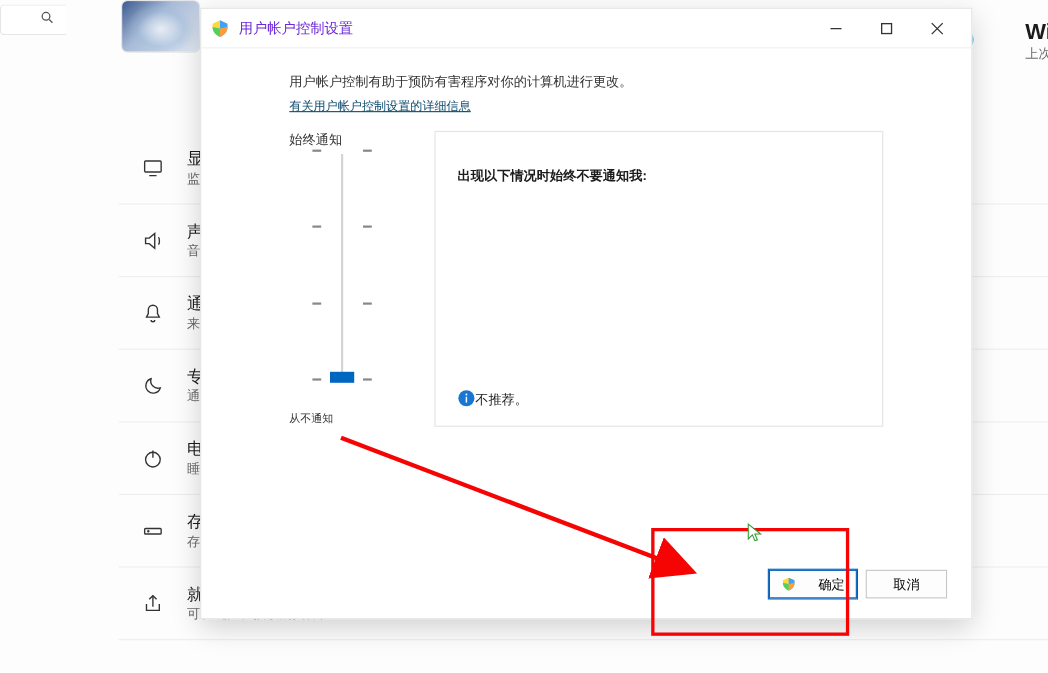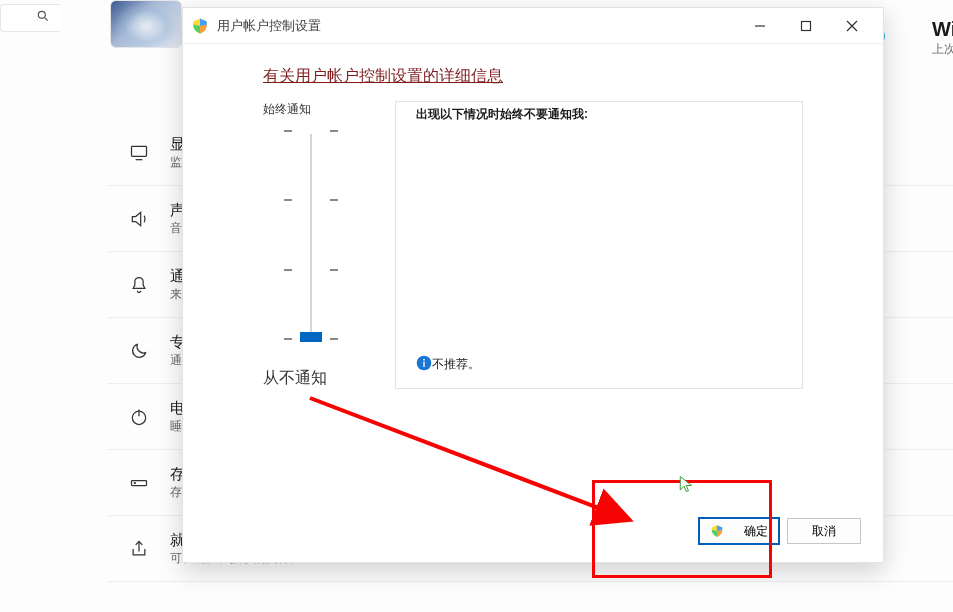--- a/index.html
+++ b/index.html
@@ -24,42 +24,42 @@
     .bg-item .icon svg { width: 20px; height: 20px; stroke: #333; fill: none; stroke-width: 1.5; }
     .bg-item .txt { display: flex; flex-direction: column; }
     .bg-item .txt .t1 { font-size: 15px; color: #1b1b1b; }
     .bg-item .txt .t2 { font-size: 12px; color: #6b6b6b; }
 
     
     .dialog { position: absolute; left: 182px; top: 7px; width: 702px; height: 556px; background: #fff; box-shadow: 0 8px 24px rgba(0,0,0,0.18); border: 1px solid #e3e3e3; }
 
     .titlebar { height: 36px; display: flex; align-items: center; padding: 0 8px; border-bottom: 1px solid #f0f0f0; }
     .titlebar .shield { width: 18px; height: 18px; margin-right: 8px; }
-    .titlebar .ttext { font-size: 13px; color: #404040; }
+    .titlebar .ttext { font-size: 13px; color: #6d28d9; }
     .titlebar .spacer { flex: 1; }
     .ctl { width: 46px; height: 28px; display: flex; align-items: center; justify-content: center; color: #333; }
     .ctl svg { width: 12px; height: 12px; }
 
     .dlg-body { padding: 22px 80px 20px; }
     .dlg-h1 { font-size: 18px; color: #0a3f8d; margin-bottom: 16px; font-weight: 400; }
     .dlg-desc { font-size: 12px; color: #333; margin-bottom: 4px; }
-    .dlg-link { font-size: 16px; color: #7f1d1d; text-decoration: underline; cursor: pointer; }
+    .dlg-link { font-size: 11px; color: #0c4a6e; text-decoration: underline; cursor: pointer; }
 
     .control-area { display: flex; gap: 36px; margin-top: 14px; }
 
     .slider-wrap { width: 96px; display: flex; flex-direction: column; align-items: center; }
-    .slider-label { font-size: 12px; color: #333; align-self: flex-start; margin-bottom: 12px; }
+    .slider-label { font-size: 12px; color: #333; align-self: flex-start; }
     .slider-track { position: relative; height: 210px; width: 54px; display: flex; flex-direction: column; justify-content: space-between; align-items: center; }
     .slider-line { position: absolute; left: 50%; top: 4px; bottom: 4px; width: 2px; background: #d4d4d4; transform: translateX(-50%); }
     .tick { width: 54px; height: 2px; display: flex; justify-content: space-between; align-items: center; z-index: 1; }
     .tick span { width: 8px; height: 2px; background: #888; }
     .thumb { position: absolute; left: 50%; bottom: -2px; width: 22px; height: 10px; background: #0067c0; transform: translateX(-50%); z-index: 2; }
-    .slider-bot-label { font-size: 16px; color: #333; align-self: flex-start; margin-top: 28px; }
-
-    .info-card { flex: 1; border: 1px solid #e3e3e3; padding: 4px 20px 14px; display: flex; flex-direction: column; }
+    .slider-bot-label { font-size: 10px; color: #333; align-self: flex-start; margin-top: 28px; }
+
+    .info-card { flex: 1; border: 1px solid #e3e3e3; padding: 32px 20px 14px; display: flex; flex-direction: column; }
     .card-h { font-size: 12px; font-weight: 700; color: #1b1b1b; margin-bottom: 14px; }
     .card-ul { list-style: disc; padding-left: 28px; }
     .card-ul li { font-size: 12px; color: #1b1b1b; line-height: 1.8; }
     .card-note { display: flex; align-items: center; gap: 0; margin-top: auto; padding-top: 100px; }
     .card-note svg { width: 16px; height: 16px; }
     .card-note span { font-size: 12px; color: #1b1b1b; }
 
     .dlg-foot { position: absolute; right: 22px; bottom: 18px; display: flex; gap: 8px; }
     .btn { min-width: 74px; height: 26px; font-size: 12px; border: 1px solid #c6c6c6; background: #fdfdfd; display: flex; align-items: center; justify-content: center; gap: 20px; padding: 0 10px; cursor: pointer; }
     .btn-primary { border: 1px solid #005fb8; outline: 1px solid #005fb8; }
@@ -203,20 +203,21 @@
       </span>
     <span class="ctl">
         <svg viewBox="0 0 12 12">
           <line x1="1" y1="1" x2="11" y2="11" stroke="#333" stroke-width="1.2"></line>
           <line x1="11" y1="1" x2="1" y2="11" stroke="#333" stroke-width="1.2"></line>
         </svg>
       </span>
   </div>
 
   <div class="dlg-body">
+    <p class="dlg-desc">用户帐户控制有助于预防有害程序对你的计算机进行更改。</p>
     <a class="dlg-link">有关用户帐户控制设置的详细信息</a>
 
     <div class="control-area">
       <div class="slider-wrap">
         <span class="slider-label">始终通知</span>
         <div class="slider-track">
           <div class="slider-line"></div>
           <div class="tick">
               <span></span>
               <span></span>

